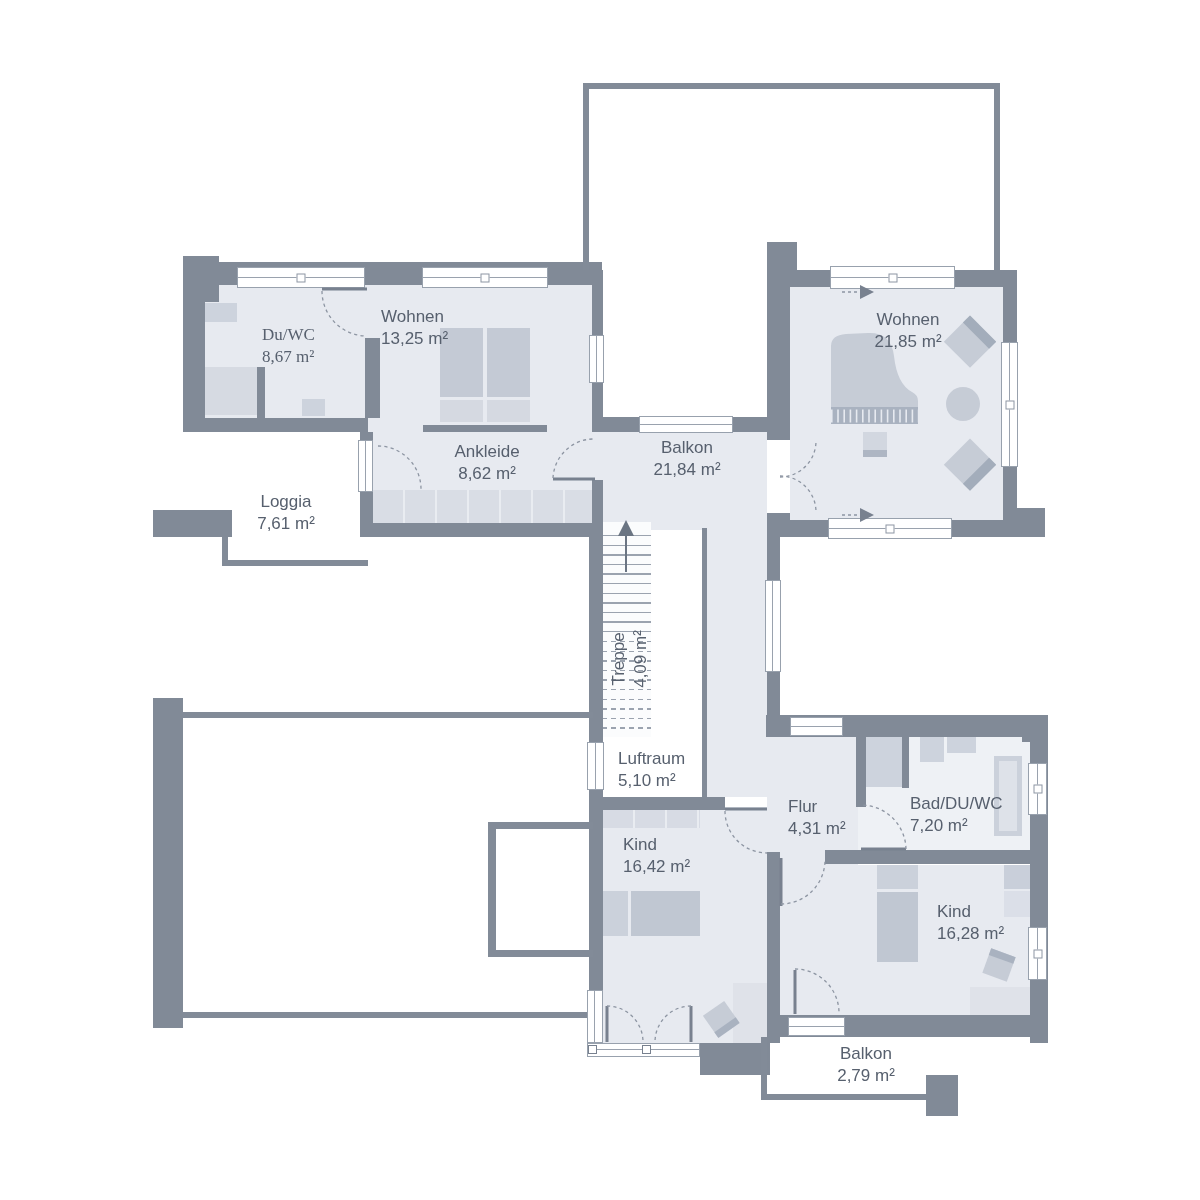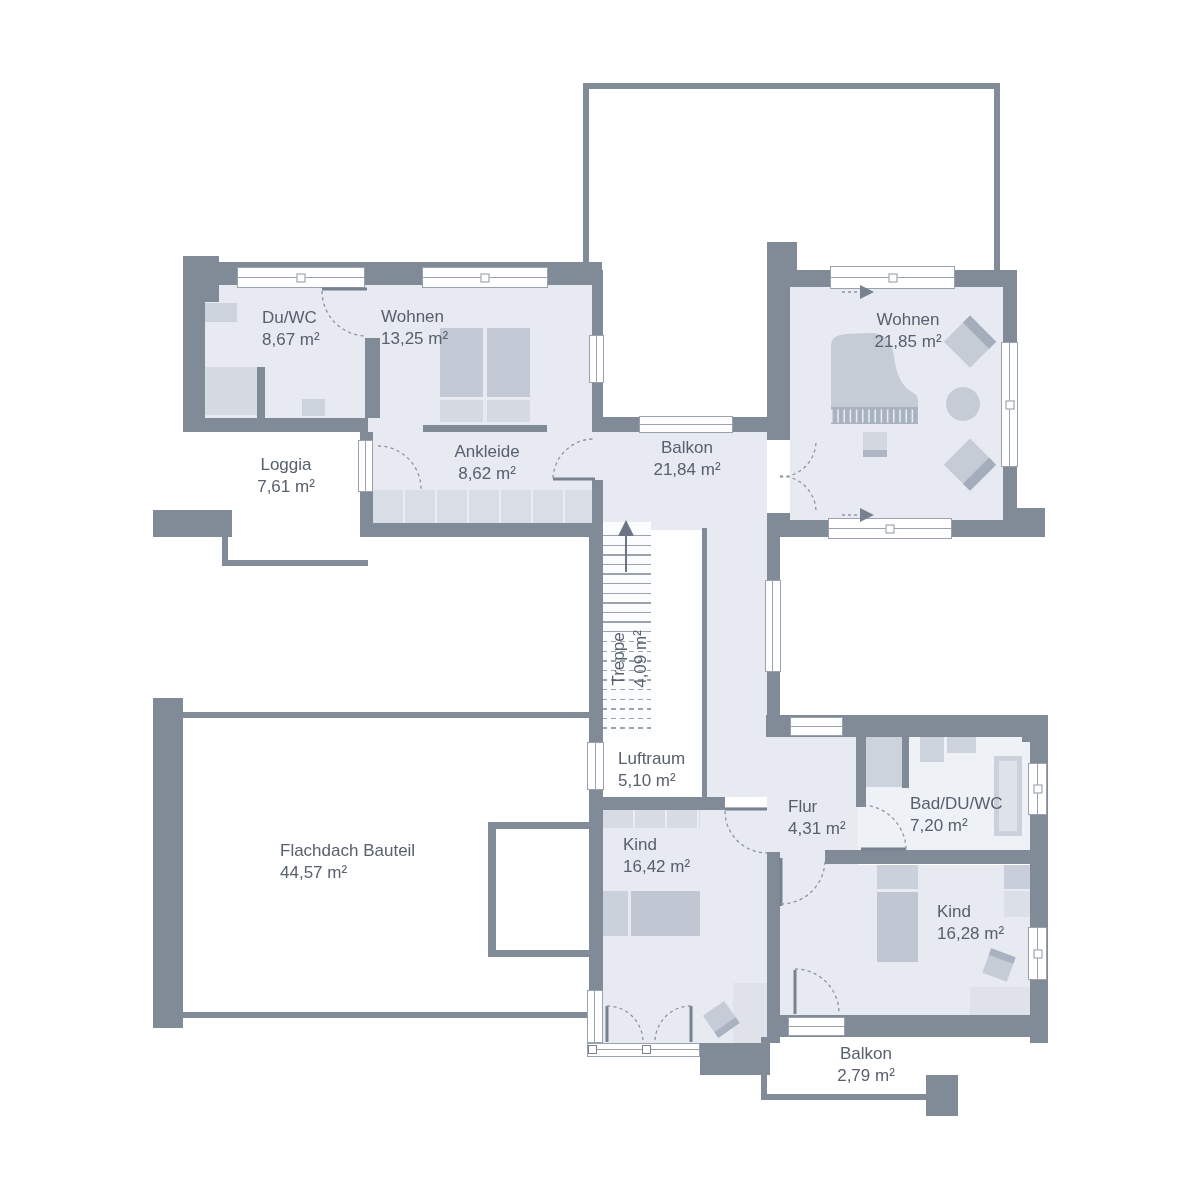--- a/index.html
+++ b/index.html
@@ -213,33 +213,33 @@
       <path d="M842,515 L860,515" stroke="#8d95a2" stroke-width="1.6" stroke-dasharray="3,3" fill="none"></path>
       <path d="M860,508 L874,515 L860,522 Z" fill="#78818f"></path>
     </g>
 
     <g>
       <path d="M626,534 L626,572" stroke="#6b7583" stroke-width="2" fill="none"></path>
       <path d="M626,520 L634,536 L618,536 Z" fill="#6b7583"></path>
     </g>
   </svg>
 
-  <div class="lbl" style="left:262px;top:307px;">
+  <div class="lbl" style="left:262px;top:324px;font-family:Liberation Serif, serif;">
     <span>Du/WC</span>
     <span>8,67 m²</span>
   </div>
   <div class="lbl" style="left:381px;top:306px;">
     <span>Wohnen</span>
     <span>13,25 m²</span>
   </div>
   <div class="lbl c" style="left:487px;top:441px;">
     <span>Ankleide</span>
     <span>8,62 m²</span>
   </div>
-  <div class="lbl c" style="left:286px;top:454px;">
+  <div class="lbl c" style="left:286px;top:491px;">
     <span>Loggia</span>
     <span>7,61 m²</span>
   </div>
   <div class="lbl c" style="left:687px;top:437px;">
     <span>Balkon</span>
     <span>21,84 m²</span>
   </div>
   <div class="lbl c" style="left:908px;top:309px;">
     <span>Wohnen</span>
     <span>21,85 m²</span>
@@ -261,22 +261,18 @@
     <span>7,20 m²</span>
   </div>
   <div class="lbl" style="left:623px;top:834px;">
     <span>Kind</span>
     <span>16,42 m²</span>
   </div>
   <div class="lbl" style="left:937px;top:901px;">
     <span>Kind</span>
     <span>16,28 m²</span>
   </div>
-  <div class="lbl" style="left:280px;top:840px;">
-    <span>Flachdach Bauteil</span>
-    <span>44,57 m²</span>
-  </div>
   <div class="lbl c" style="left:866px;top:1043px;text-align:center;">
     <span>Balkon</span>
     <span>2,79 m²</span>
   </div>
 
 </div>
 
 </body></html>

